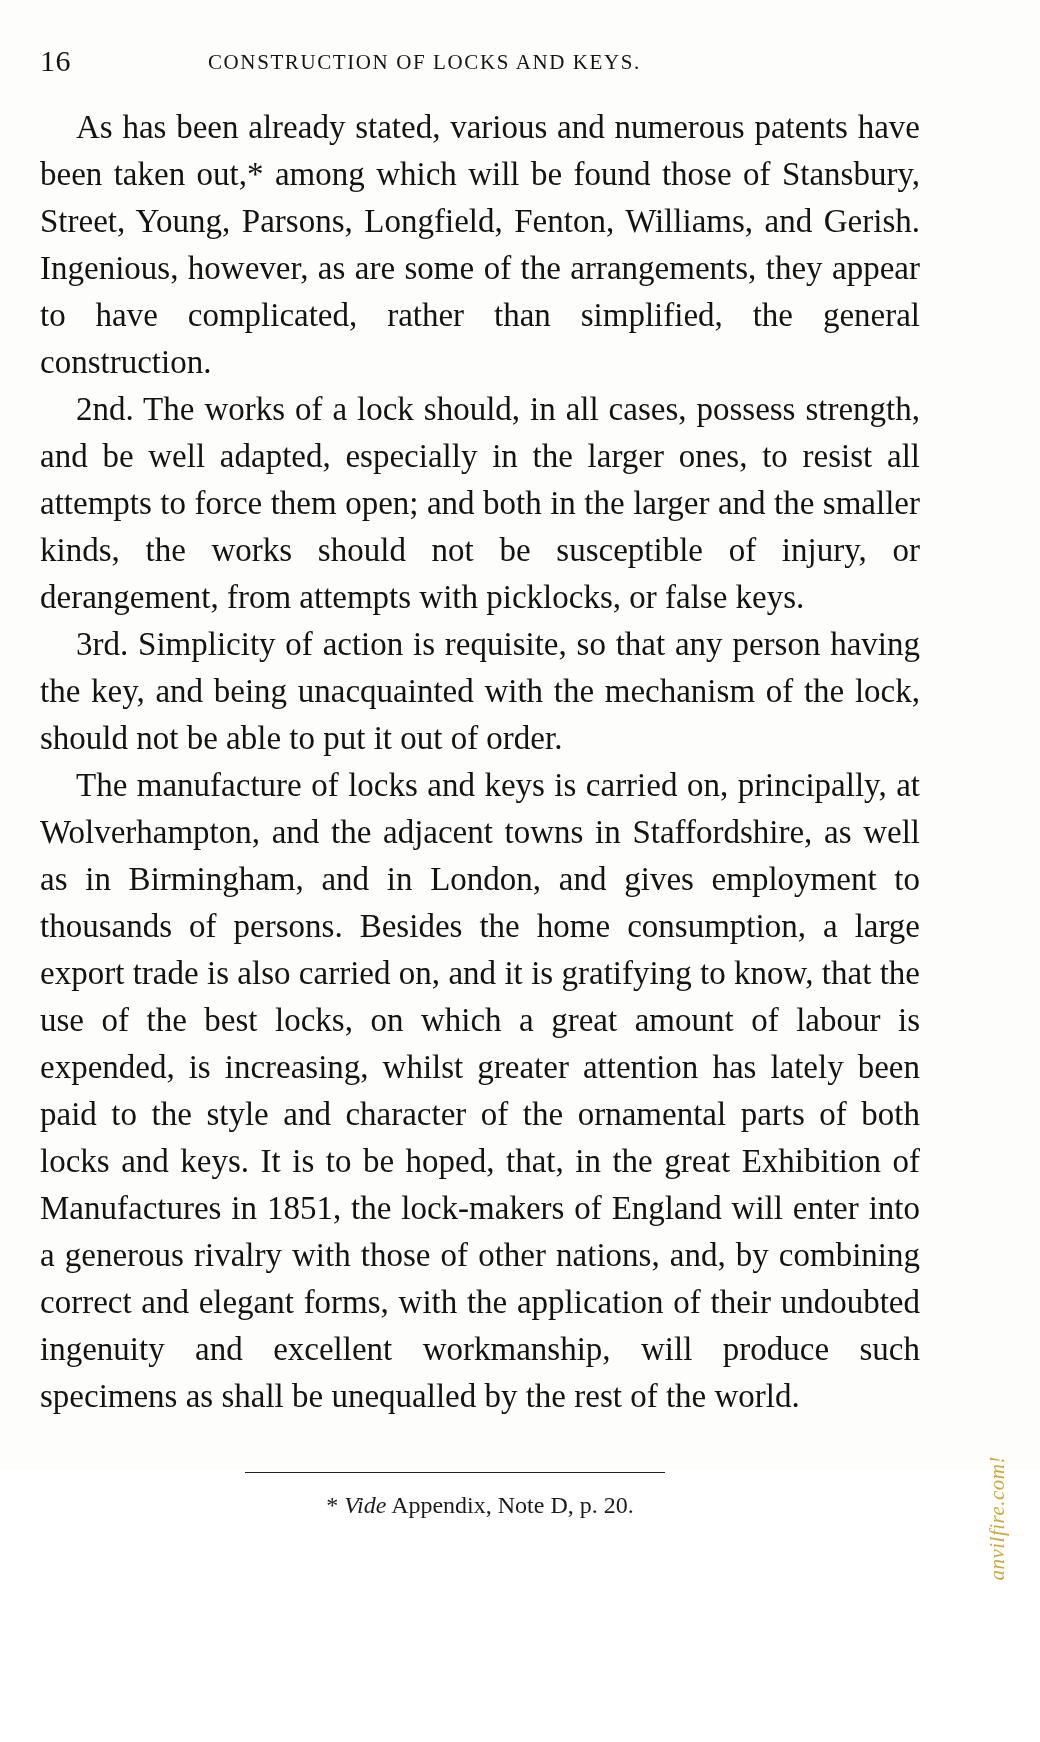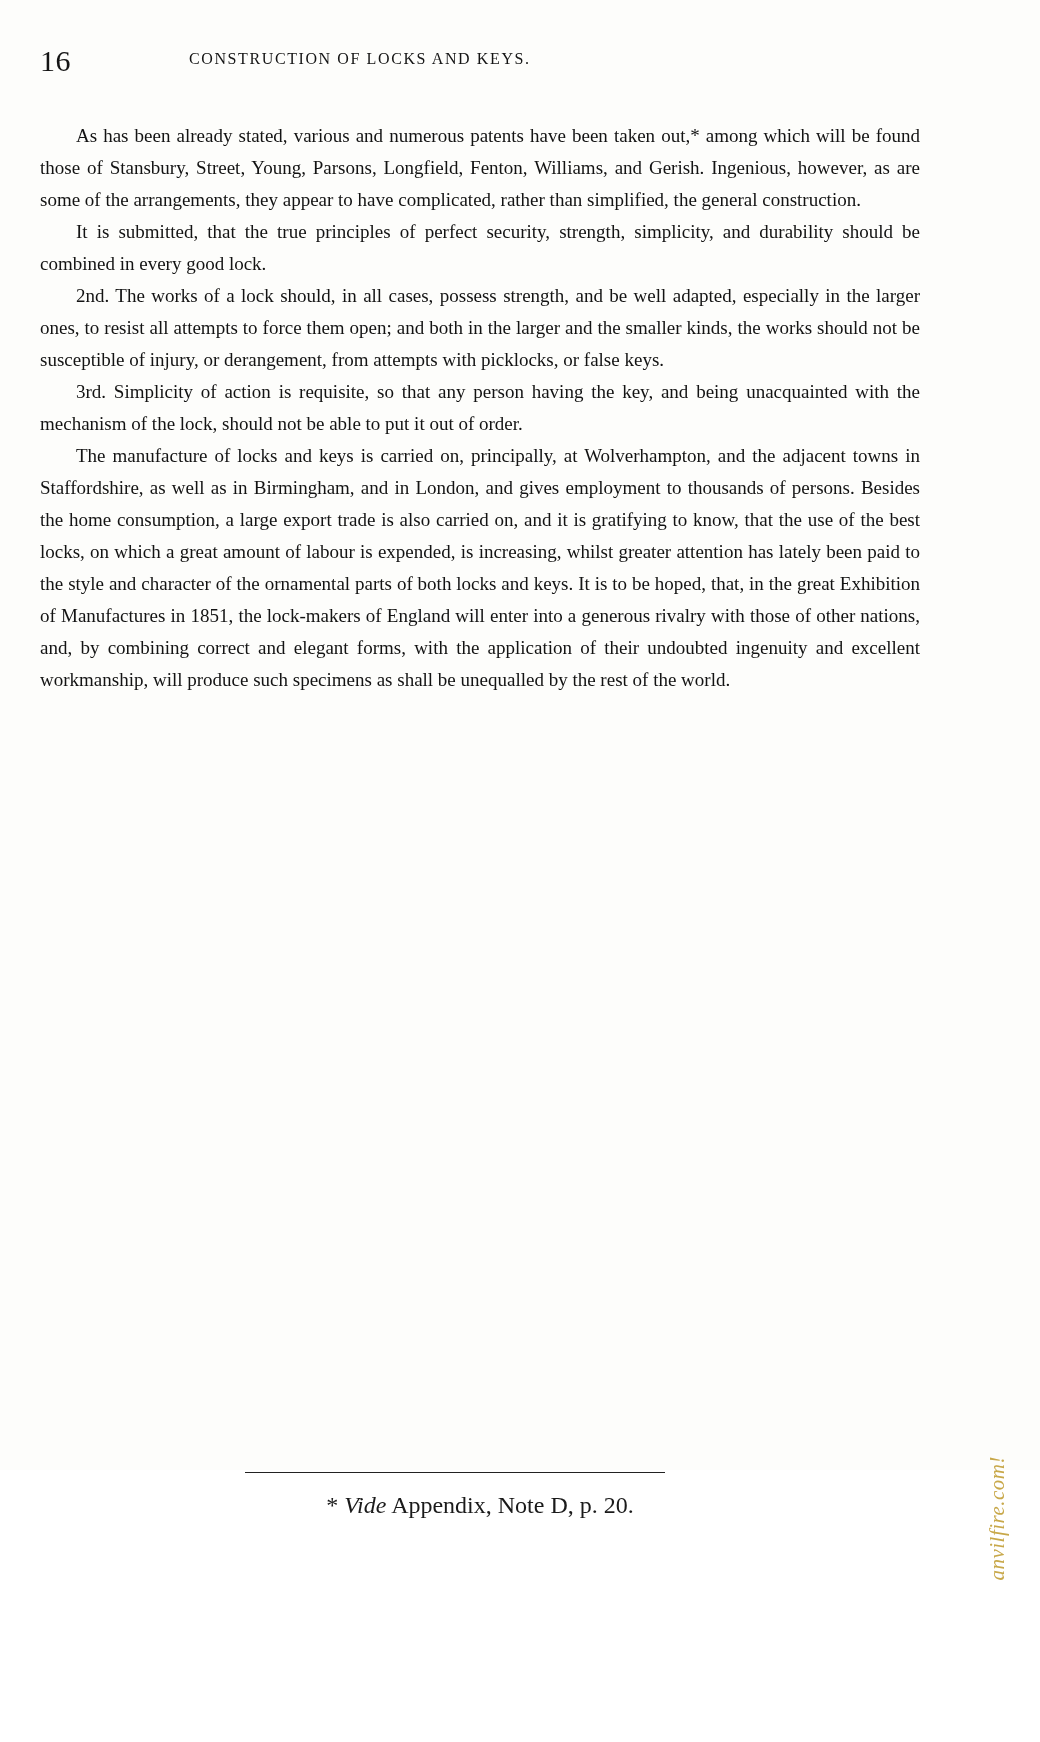--- a/index.html
+++ b/index.html
@@ -36,42 +36,42 @@
   .folio {
     position: absolute;
     left: 0px;
     top: 0px;
     font-size: 30px;
     letter-spacing: 0.5px;
     color: #141414;
   }
   .running-title {
     position: absolute;
-    left: 149px;
+    left: 168px;
     top: 6px;
     width: 700px;
     text-align: left;
-    font-size: 16px;
+    font-size: 21px;
     letter-spacing: 1.6px;
     color: #141414;
   }
 
   
   .textblock {
     position: absolute;
     left: 40px;
     top: 104px;
     width: 880px;
   }
   .para {
-    margin: 16px 0 0 0;
+    margin: 0 0 0 0;
     text-align: justify;
     text-justify: inter-word;
-    font-size: 19px;
-    line-height: 32px;
+    font-size: 33px;
+    line-height: 47px;
     color: #131313;
     text-indent: 36px;
     hyphens: manual;
   }
   .para + .para { margin-top: 0px; }
 
   
   .footnote-rule {
     position: absolute;
     left: 245px;
@@ -120,21 +120,20 @@
 
 <div class="page">
 
   <div class="header">
     <div class="folio">16</div>
     <div class="running-title">CONSTRUCTION OF LOCKS AND KEYS.</div>
   </div>
 
   <div class="textblock">
     <p class="para">As has been already stated, various and numerous patents have been taken out,* among which will be found those of Stansbury, Street, Young, Parsons, Longfield, Fenton, Williams, and Gerish. Ingenious, however, as are some of the arrangements, they appear to have complicated, rather than simplified, the general construction.</p>
-    <p class="para">It is submitted, that the true principles of perfect security, strength, simplicity, and durability should be combined in every good lock.</p>
     <p class="para">2nd. The works of a lock should, in all cases, possess strength, and be well adapted, especially in the larger ones, to resist all attempts to force them open; and both in the larger and the smaller kinds, the works should not be susceptible of injury, or derangement, from attempts with picklocks, or false keys.</p>
     <p class="para">3rd. Simplicity of action is requisite, so that any person having the key, and being unacquainted with the mechanism of the lock, should not be able to put it out of order.</p>
     <p class="para">The manufacture of locks and keys is carried on, principally, at Wolverhampton, and the adjacent towns in Staffordshire, as well as in Birmingham, and in London, and gives employment to thousands of persons. Besides the home consumption, a large export trade is also carried on, and it is gratifying to know, that the use of the best locks, on which a great amount of labour is expended, is increasing, whilst greater attention has lately been paid to the style and character of the ornamental parts of both locks and keys. It is to be hoped, that, in the great Exhibition of Manufactures in 1851, the lock-makers of England will enter into a generous rivalry with those of other nations, and, by combining correct and elegant forms, with the application of their undoubted ingenuity and excellent workmanship, will produce such specimens as shall be unequalled by the rest of the world.</p>
   </div>
 
   <div class="footnote-rule"></div>
   <div class="footnote">
     <span>*</span>
     <i>Vide</i>
     <span>Appendix, Note D, p. 20.</span>

